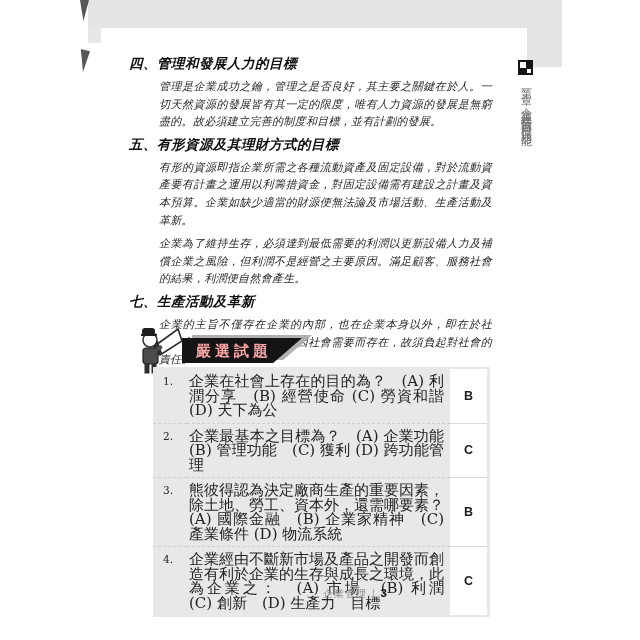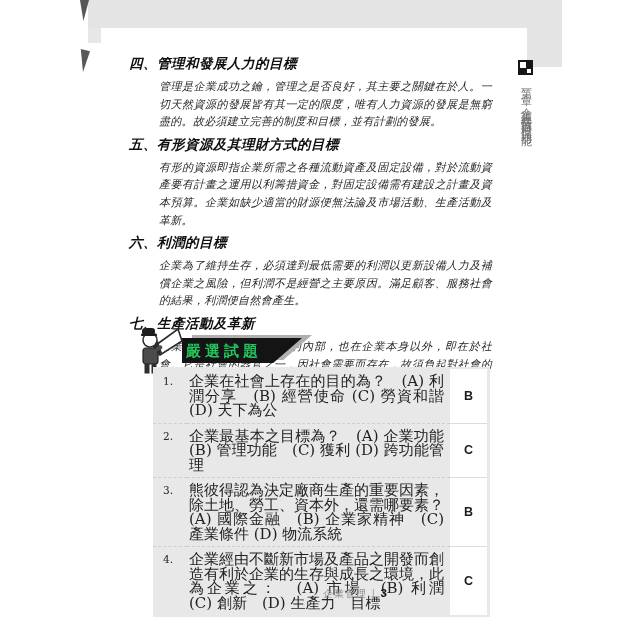--- a/index.html
+++ b/index.html
@@ -45,22 +45,22 @@
   }
 
   
   .banner-shadow {
     position:absolute; left:192px; top:335px; width:120px; height:25px; background:#b0b0b0;
     clip-path:polygon(0 0, 100% 0, 76% 100%, 0 100%);
   }
   .banner-ribbon {
     position:absolute; left:182px; top:338px; width:120px; height:25px; background:#141414;
     clip-path:polygon(0 0, 100% 0, 76% 100%, 0 100%);
-    color:#22c55e; font-size:15px; font-weight:bold; letter-spacing:4px;
-    line-height:25px; padding-left:4px; box-sizing:border-box;
+    color:#fca5a5; font-size:15px; font-weight:bold; letter-spacing:4px;
+    line-height:25px; padding-left:14px; box-sizing:border-box;
   }
   .mascot { position:absolute; left:137px; top:324px; width:50px; height:52px; }
 
   
   .quiz-box {
     position:absolute; left:153px; top:367px; width:337px; background:#e8e8e8;
     padding:2px 0 2px 0; box-sizing:border-box;
   }
   .q-row { display:flex; align-items:stretch; }
   .q-row + .q-row .q-num, .q-row + .q-row .q-text { border-top:1px dashed #cfcfcf; }
@@ -110,21 +110,20 @@
   <main class="content">
     <section>
       <h3>四、管理和發展人力的目標</h3>
       <p>管理是企業成功之鑰，管理之是否良好，其主要之關鍵在於人。一切天然資源的發展皆有其一定的限度，唯有人力資源的發展是無窮盡的。故必須建立完善的制度和目標，並有計劃的發展。</p>
     </section>
     <section>
       <h3>五、有形資源及其理財方式的目標</h3>
       <p>有形的資源即指企業所需之各種流動資產及固定設備，對於流動資產要有計畫之運用以利籌措資金，對固定設備需有建設之計畫及資本預算。企業如缺少適當的財源便無法論及市場活動、生產活動及革新。</p>
     </section>
     <section>
-      <h3>六、利潤的目標</h3>
       <p>企業為了維持生存，必須達到最低需要的利潤以更新設備人力及補償企業之風險，但利潤不是經營之主要原因。滿足顧客、服務社會的結果，利潤便自然會產生。</p>
     </section>
     <section>
       <h3>七、生產活動及革新</h3>
       <p>企業的主旨不僅存在企業的內部，也在企業本身以外，即在於社會。它是社會的器官之一，因社會需要而存在，故須負起對社會的責任。</p>
     </section>
   </main>
 
   <div class="banner-shadow"></div>
   <div class="banner-ribbon">嚴選試題</div>

